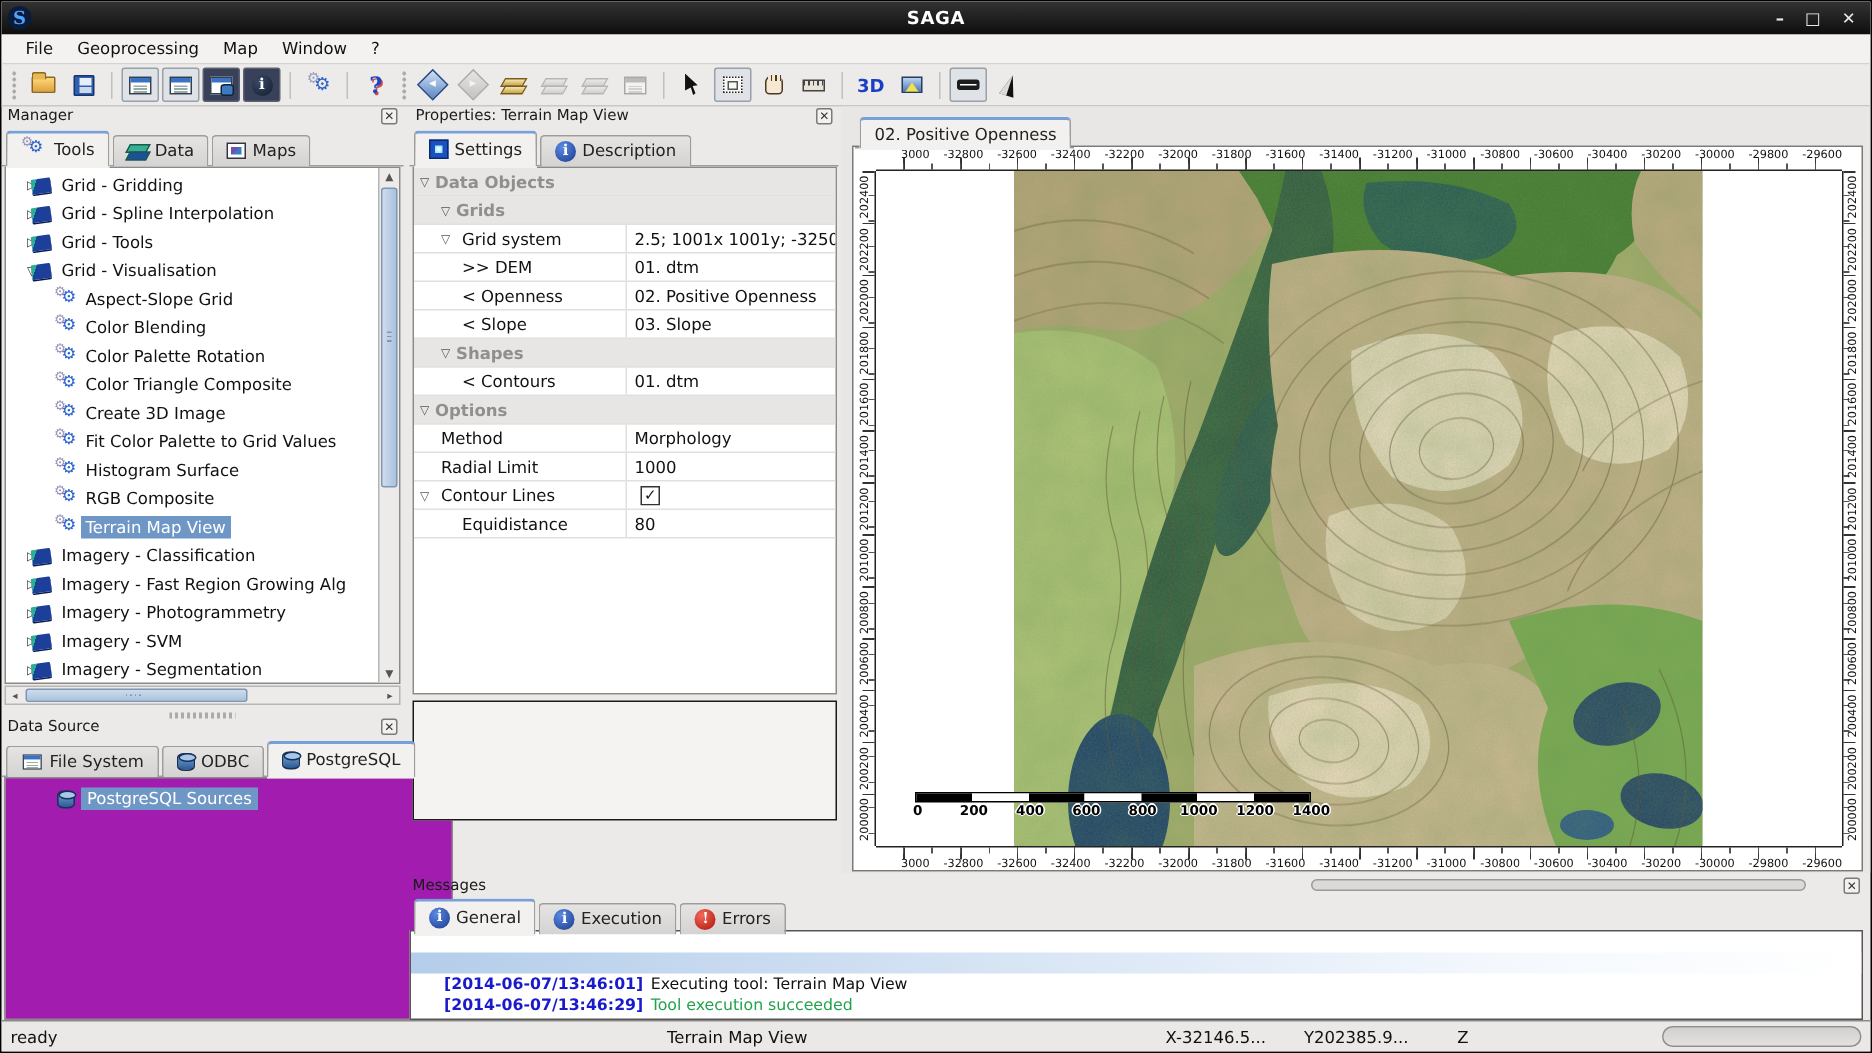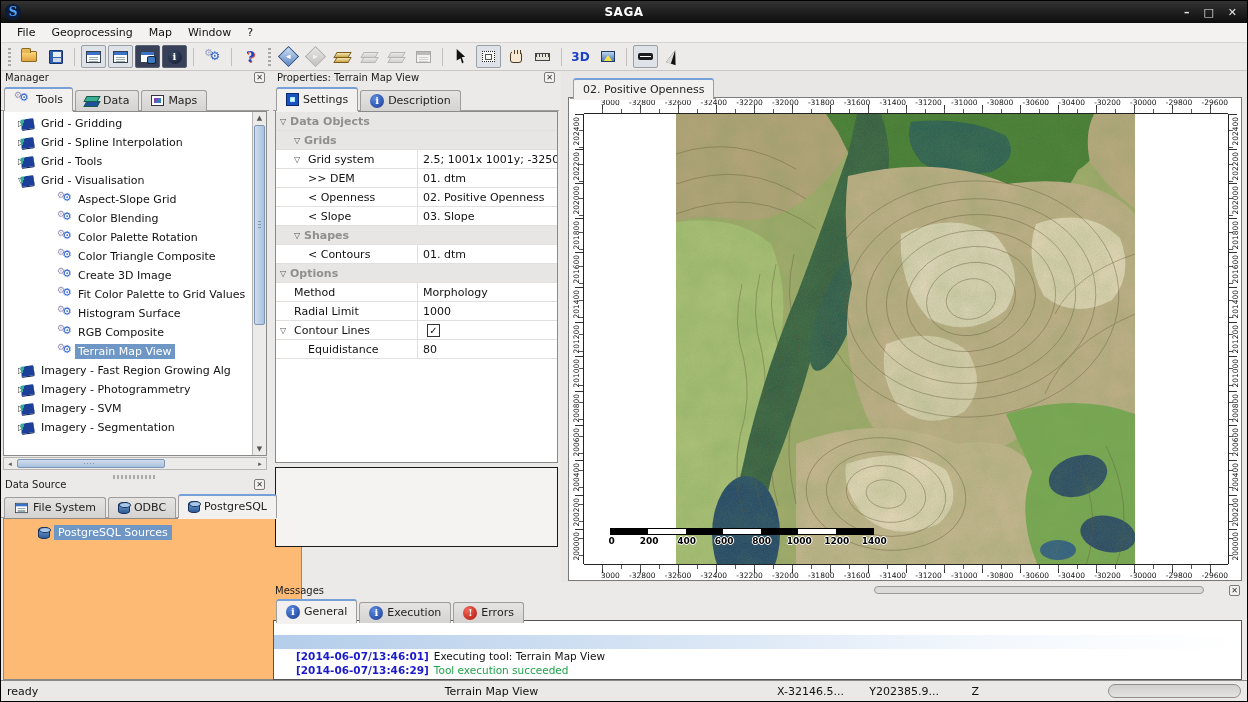--- a/index.html
+++ b/index.html
@@ -84,34 +84,34 @@
   .ic-tool{position:relative;width:15px;height:13px;margin-right:3px;flex:0 0 auto;}
   .ic-tool::before{content:"⚙";position:absolute;left:0;top:-3px;font-size:9px;color:#9a93b8;}
   .ic-tool::after{content:"⚙";position:absolute;left:5px;top:-2px;font-size:11px;color:#2a62cc;}
 
   
   .treebox{position:absolute;left:2px;top:110px;width:264px;height:345px;background:#fff;border:1px solid #8a8a88;overflow:hidden;}
   .tree-rows{position:absolute;left:0;top:2px;right:14px;bottom:0;}
   .trow{display:flex;align-items:center;height:19px;font-size:11px;white-space:nowrap;color:#111;overflow:hidden;}
   .exp{width:16px;text-align:center;font-size:8px;color:#333;flex:0 0 auto;}
   .ind0{padding-left:14px;}
-  .ind1{padding-left:53px;text-align:center;}
+  .ind1{padding-left:32px;text-align:center;}
   .tlabel{padding:1px 3px;}
   .trow.sel .tlabel{background:#6f97c6;color:#fff;}
   .vscroll{position:absolute;right:0;top:0;bottom:0;width:14px;background:#edebe9;border-left:1px solid #b8b6b4;font-size:7px;color:#555;text-align:center;}
   .vscroll .thumb{position:absolute;left:1px;right:1px;top:13px;height:200px;background:linear-gradient(90deg,#cfdcec,#a9c2de);border:1px solid #7d96b4;border-radius:2px;}
   .vthumb-grip{position:absolute;left:3px;right:3px;top:95px;height:8px;background:repeating-linear-gradient(#7d96b4 0 1px,transparent 1px 3px);}
   .varrow{position:absolute;left:0;right:0;height:12px;line-height:12px;}
   .hscroll{position:absolute;left:2px;top:456px;width:264px;height:13px;background:#edebe9;border:1px solid #b8b6b4;font-size:7px;color:#555;}
   .hscroll .thumb{position:absolute;left:13px;top:1px;width:148px;bottom:1px;background:linear-gradient(#cfdcec,#a9c2de);border:1px solid #7d96b4;border-radius:2px;}
   .hthumb-grip{position:absolute;top:3px;bottom:3px;left:66px;width:10px;background:repeating-linear-gradient(90deg,#7d96b4 0 1px,transparent 1px 3px);}
   .harrow{position:absolute;top:0;width:12px;height:100%;line-height:12px;text-align:center;}
 
   
-  .dsbox{position:absolute;left:2px;top:517px;width:299px;height:162px;background:#fdba74;border:1px solid #8a8a88;}
+  .dsbox{position:absolute;left:2px;top:517px;width:299px;height:162px;background:#a21caf;border:1px solid #8a8a88;}
   .ds-item{display:flex;align-items:center;gap:4px;margin:6px 0 0 34px;font-size:11px;}
   .ds-item .lbl{background:#6f97c6;color:#fff;padding:1px 4px;}
 
   
   .pgridbox{position:absolute;left:274px;top:110px;width:283px;height:352px;background:#fff;border:1px solid #8a8a88;overflow:hidden;font-size:11px;}
   .prow{display:flex;align-items:center;height:19px;border-bottom:1px solid #e2e0de;color:#111;}
   .prow .pexp{width:14px;font-size:8px;color:#555;text-align:center;flex:0 0 auto;}
   .pgroup{background:#e8e6e4;color:#8f8f8d;font-weight:bold;}
   .pgroup .gname{white-space:nowrap;}
   .g1{padding-left:14px;}
@@ -349,20 +349,25 @@
           <span class="ic-tool"></span>
           <span class="tlabel">Histogram Surface</span>
         </div>
       <div class="trow ind1">
           <span class="ic-tool"></span>
           <span class="tlabel">RGB Composite</span>
         </div>
       <div class="trow ind1 sel">
           <span class="ic-tool"></span>
           <span class="tlabel">Terrain Map View</span>
+        </div>
+      <div class="trow">
+          <span class="exp ind0">▷</span>
+          <span class="ic-book"></span>
+          <span class="tlabel">Imagery - Classification</span>
         </div>
       <div class="trow">
           <span class="exp ind0">▷</span>
           <span class="ic-book"></span>
           <span class="tlabel">Imagery - Fast Region Growing Alg</span>
         </div>
       <div class="trow">
           <span class="exp ind0">▷</span>
           <span class="ic-book"></span>
           <span class="tlabel">Imagery - Photogrammetry</span>

